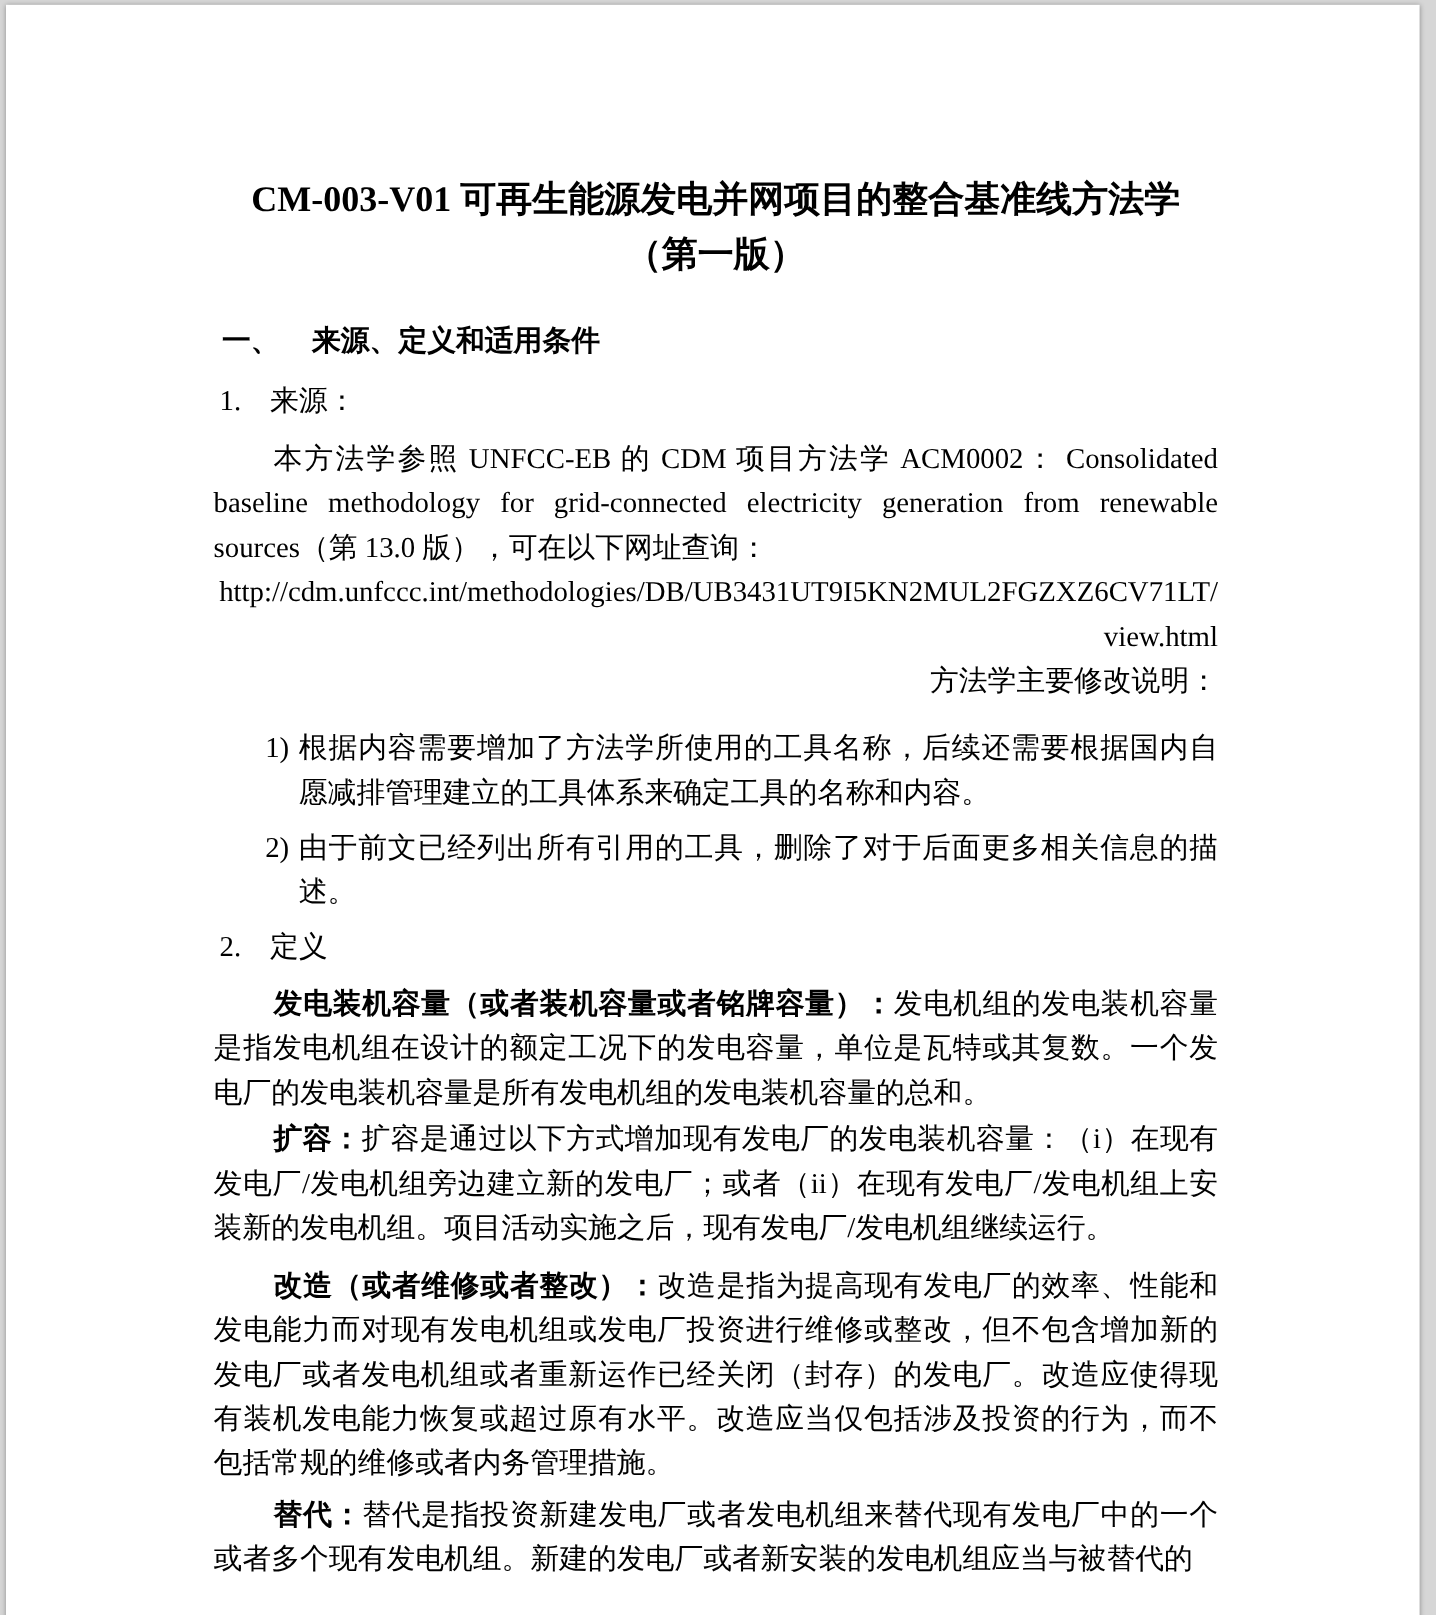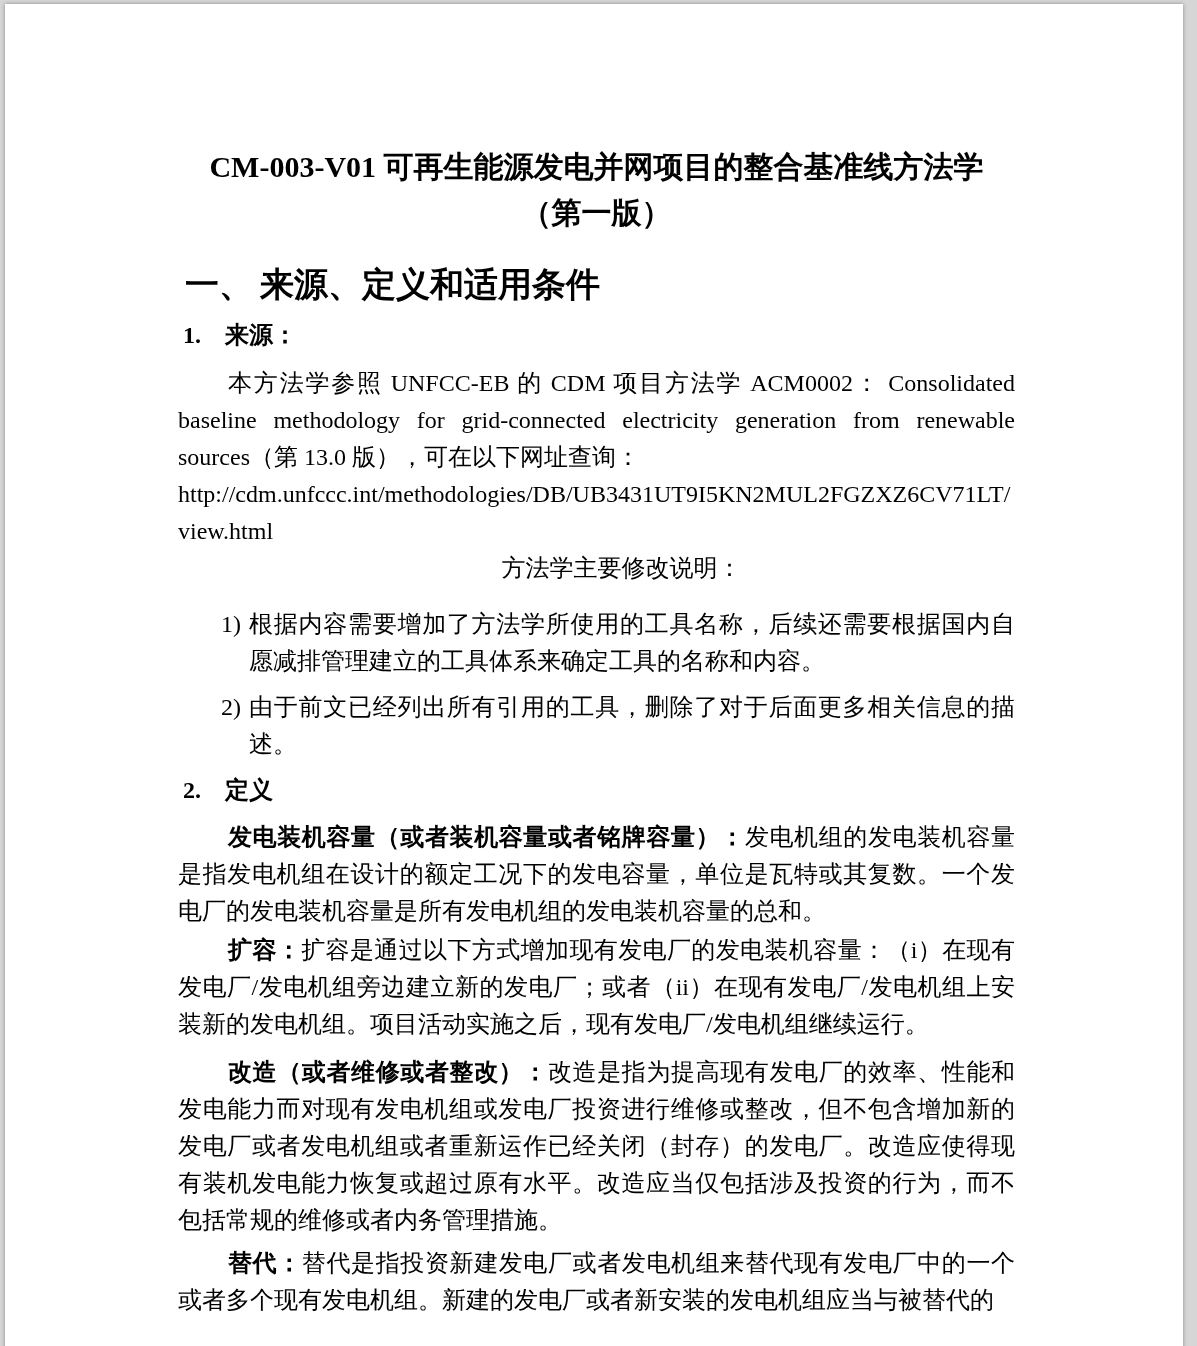--- a/index.html
+++ b/index.html
@@ -33,53 +33,53 @@
   .doc-title {
     margin: 0;
     font-size: 30px;
     line-height: 46px;
     font-weight: bold;
     text-align: center;
   }
   
   .section-heading {
     margin: 32px 0 0 7px;
-    font-size: 34px;
+    font-size: 24px;
     line-height: 34px;
     font-weight: bold;
   }
   .section-heading .sec-num {
     display: inline-block;
     width: 75px;
   }
   
   .sub-heading {
     margin: 17px 0 0 5px;
     font-size: 24px;
     line-height: 32px;
-    font-weight: bold;
+    font-weight: normal;
   }
   .sub-heading.definitions {
     margin-top: 11px;
   }
   .sub-heading .sub-num {
     display: inline-block;
     width: 42px;
   }
   
   .para {
     margin: 0;
     font-size: 24px;
     line-height: 37px;
     text-align: justify;
     text-indent: 50px;
   }
   .para.intro-para   { margin-top: 14px; }
-  .para.url-para     { text-indent: 0; text-align: left; word-break: break-all; }
-  .para.note-para    { text-align: center; }
+  .para.url-para     { text-indent: 0; text-align: right; word-break: break-all; }
+  .para.note-para    { text-align: right; }
   .para.defs-intro   { margin-top: 10px; text-align: left; }
   .para.def-1 { margin-top: 13px; }
   .para.def-2 { margin-top: 2px; }
   .para.def-3 { margin-top: 11px; }
   .para.def-4 { margin-top: 6px; }
   .para b { font-weight: bold; }
   
   .change-list {
     margin: 0;
     padding: 0;

